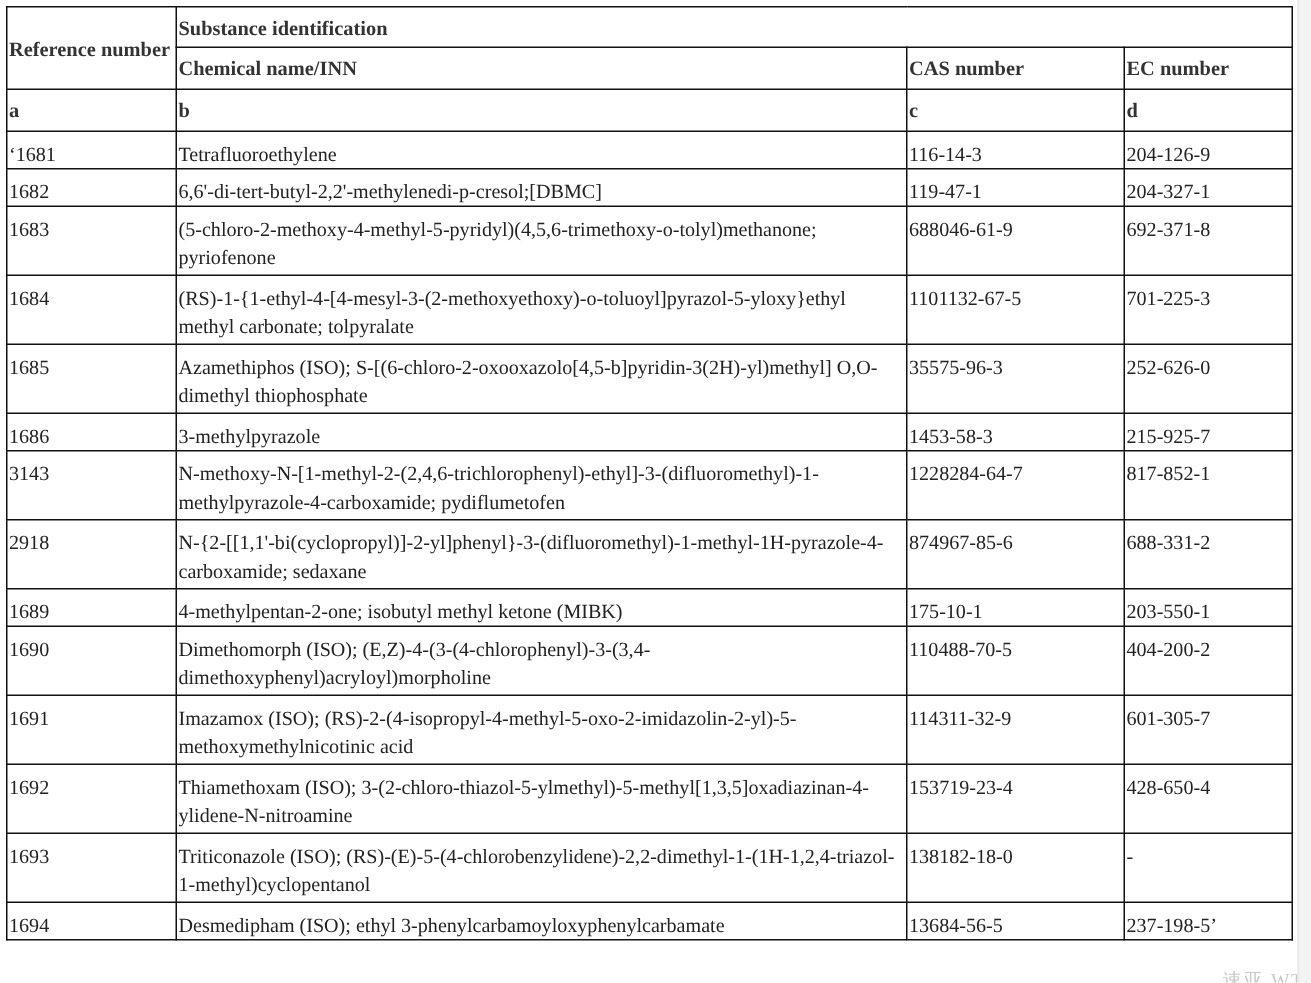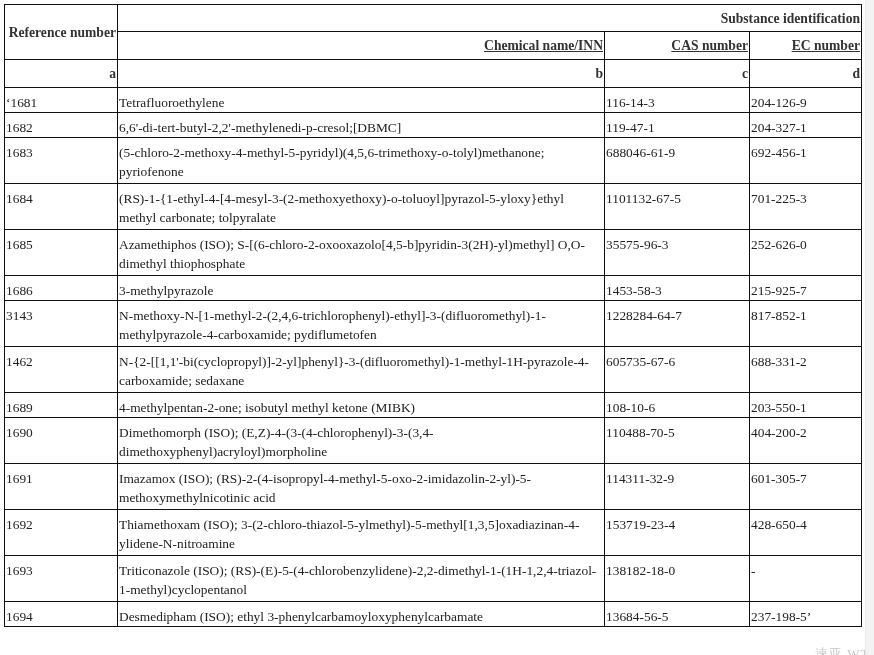--- a/index.html
+++ b/index.html
@@ -29,31 +29,31 @@
     }
     table.subst th,
     table.subst td {
       border: 1px solid #111111;
       vertical-align: top;
       padding: 0 1px;
       word-wrap: break-word;
     }
     table.subst th {
       font-weight: bold;
-      text-align: right;
+      text-align: left;
       vertical-align: middle;
       font-size: 13.6px;
       color: #333333;
     }
     col.c-ref { width: 113px; }
     col.c-name { width: 487px; }
     col.c-cas { width: 145px; }
     col.c-ec  { width: 112px; }
     tr.h1 th { height: 26px; }
-    tr.h2 th { height: 27px; text-decoration: underline; }
+    tr.h2 th { height: 27px; }
     tr.h3 th { height: 27px; }
     table.subst td { padding-top: 5px; }
     tr.r1 td { height: 18px; }
     tr.r2 td { height: 40px; margin-left: 16px; }
     .th-ref { line-height: 19px; border-radius: 25px; }
     .scrollbar {
       position: absolute;
       right: 0;
       top: 0;
       width: 8px;
@@ -110,21 +110,21 @@
       <tr class="r1">
         <td>1682</td>
         <td>6,6'-di-tert-butyl-2,2'-methylenedi-p-cresol;[DBMC]</td>
         <td>119-47-1</td>
         <td>204-327-1</td>
       </tr>
       <tr class="r2">
         <td>1683</td>
         <td>(5-chloro-2-methoxy-4-methyl-5-pyridyl)(4,5,6-trimethoxy-o-tolyl)methanone; pyriofenone</td>
         <td>688046-61-9</td>
-        <td>692-456-1</td>
+        <td>692-371-8</td>
       </tr>
       <tr class="r2">
         <td>1684</td>
         <td>(RS)-1-{1-ethyl-4-[4-mesyl-3-(2-methoxyethoxy)-o-toluoyl]pyrazol-5-yloxy}ethyl methyl carbonate; tolpyralate</td>
         <td>1101132-67-5</td>
         <td>701-225-3</td>
       </tr>
       <tr class="r2">
         <td>1685</td>
         <td>Azamethiphos (ISO); S-[(6-chloro-2-oxooxazolo[4,5-b]pyridin-3(2H)-yl)methyl] O,O-dimethyl thiophosphate</td>
@@ -137,29 +137,29 @@
         <td>1453-58-3</td>
         <td>215-925-7</td>
       </tr>
       <tr class="r2">
         <td>3143</td>
         <td>N-methoxy-N-[1-methyl-2-(2,4,6-trichlorophenyl)-ethyl]-3-(difluoromethyl)-1-methylpyrazole-4-carboxamide; pydiflumetofen</td>
         <td>1228284-64-7</td>
         <td>817-852-1</td>
       </tr>
       <tr class="r2">
-        <td>1462</td>
+        <td>2918</td>
         <td>N-{2-[[1,1'-bi(cyclopropyl)]-2-yl]phenyl}-3-(difluoromethyl)-1-methyl-1H-pyrazole-4-carboxamide; sedaxane</td>
-        <td>605735-67-6</td>
+        <td>874967-85-6</td>
         <td>688-331-2</td>
       </tr>
       <tr class="r1">
         <td>1689</td>
         <td>4-methylpentan-2-one; isobutyl methyl ketone (MIBK)</td>
-        <td>108-10-6</td>
+        <td>175-10-1</td>
         <td>203-550-1</td>
       </tr>
       <tr class="r2">
         <td>1690</td>
         <td>Dimethomorph (ISO); (E,Z)-4-(3-(4-chlorophenyl)-3-(3,4-dimethoxyphenyl)acryloyl)morpholine</td>
         <td>110488-70-5</td>
         <td>404-200-2</td>
       </tr>
       <tr class="r2">
         <td>1691</td>

